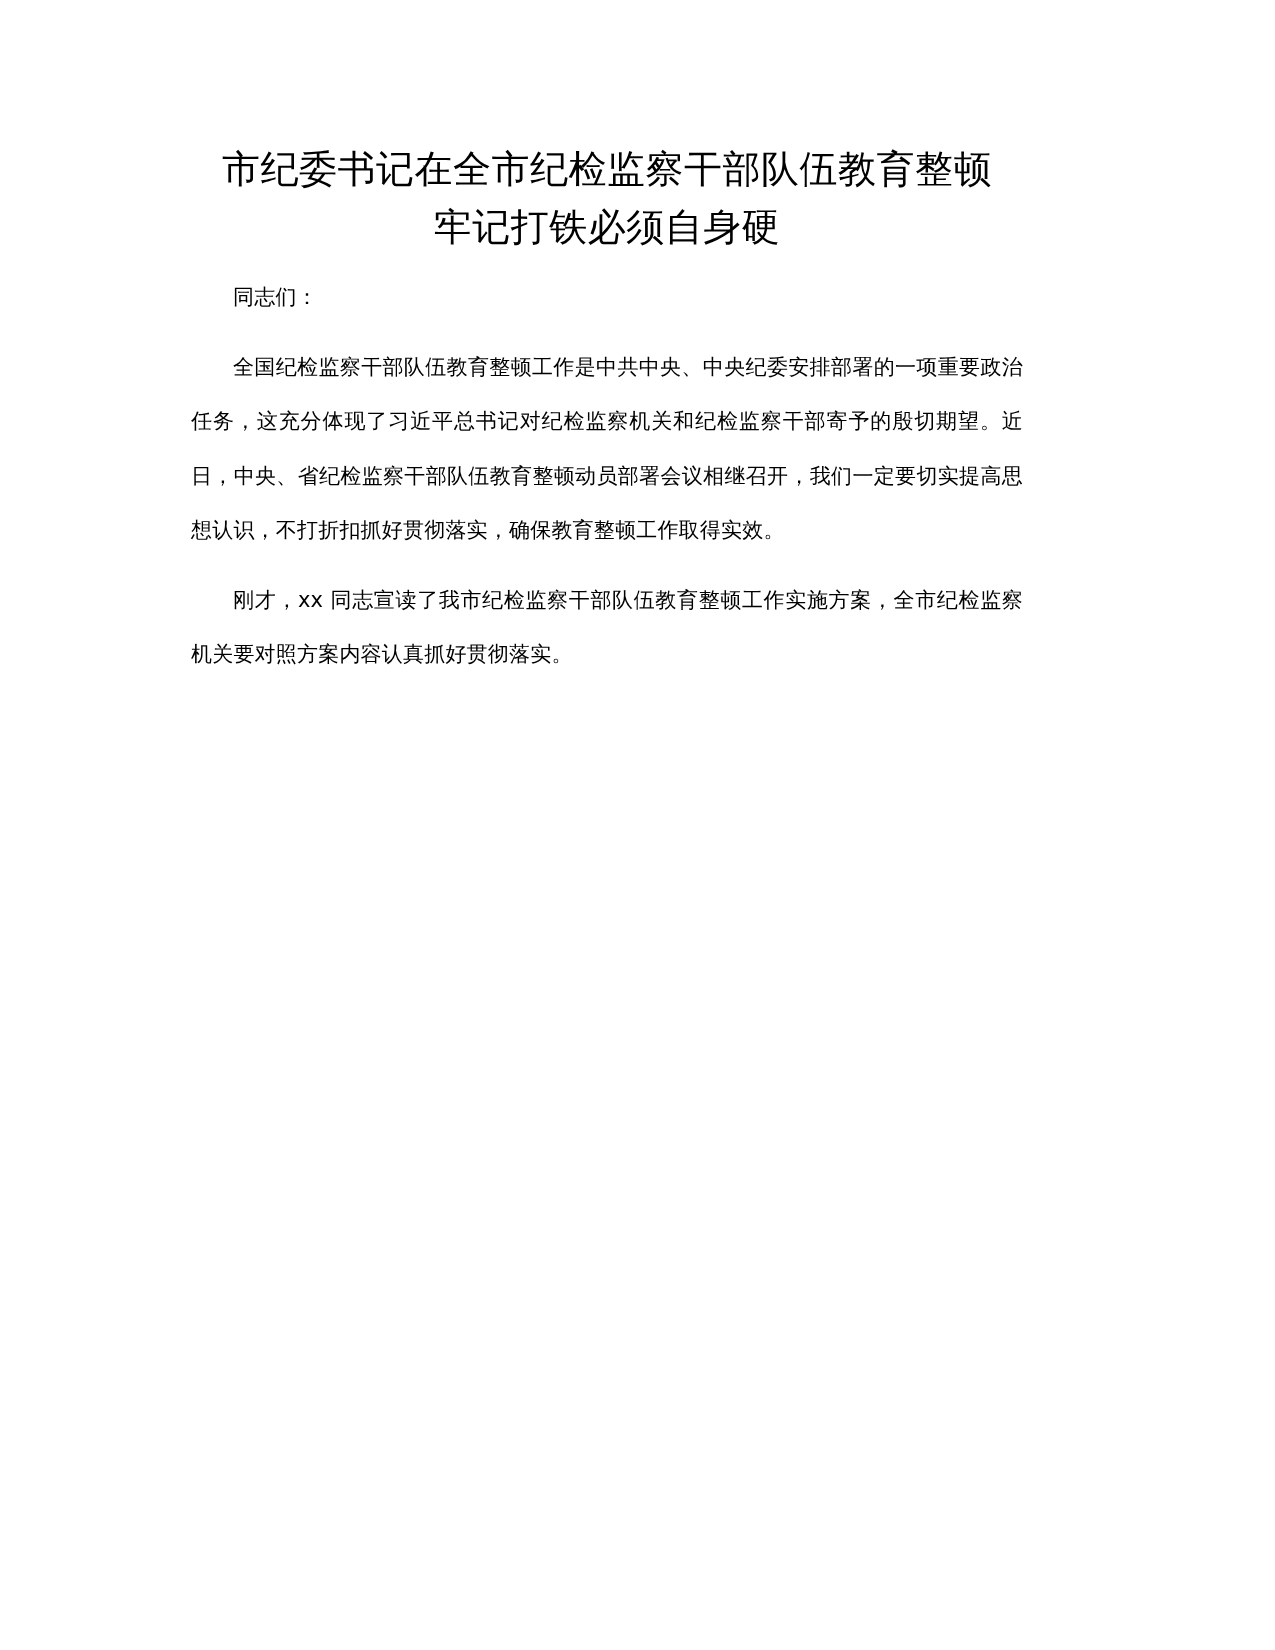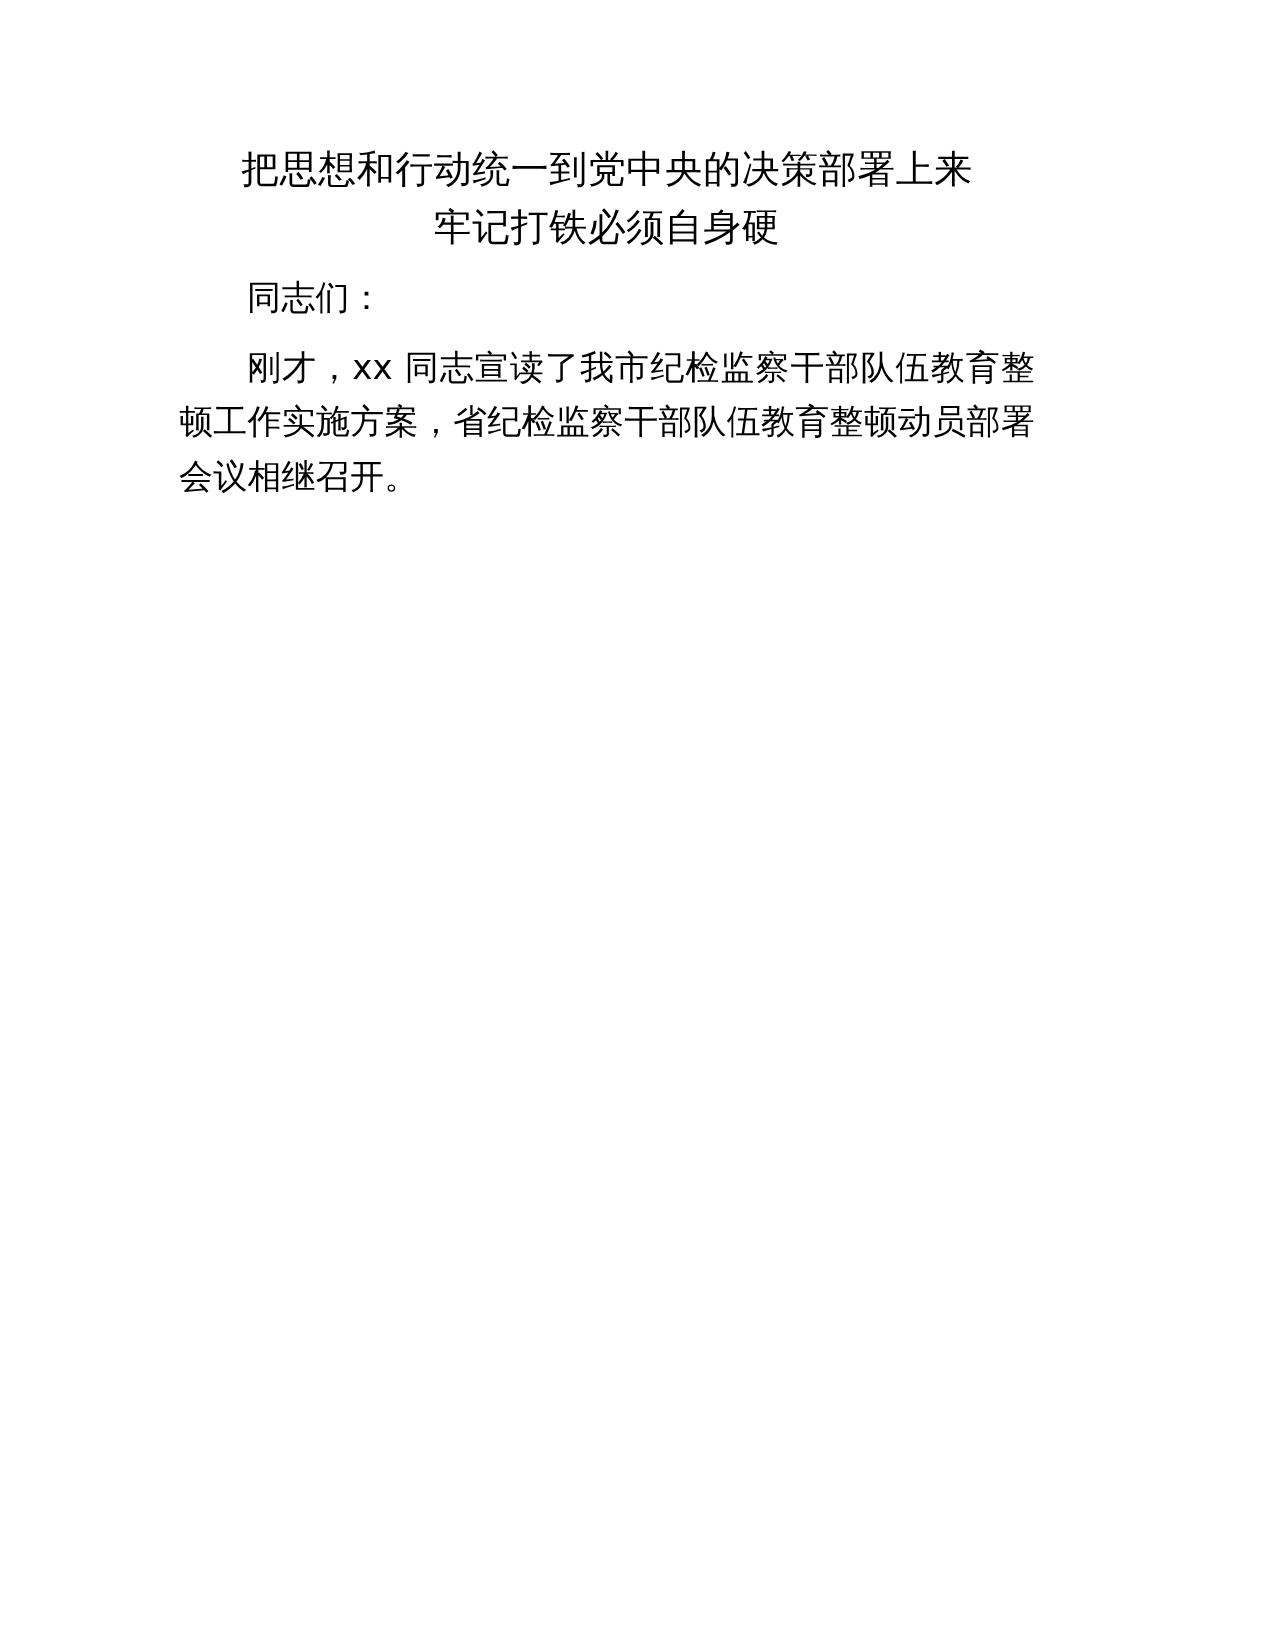--- a/index.html
+++ b/index.html
@@ -26,33 +26,34 @@
       line-height: 58px;
       text-align: center;
       margin: 0 -10px 0 -10px;
       font-weight: normal;
       letter-spacing: 0.5px;
     }
     .title span {
       display: block;
     }
     .para {
-      font-size: 34px;
+      font-size: 21px;
       line-height: 54.5px;
       text-align: justify;
       text-indent: 2em;
-      margin: 1px;
+      margin: 13px;
       letter-spacing: 0.2px;
     }
     .para.salute { margin-top: 14px; }
     .para + .para { margin-top: 15px; }
   </style>
 </head>
 <body>
 
 <div class="page">
   <h1 class="title">
-    <span>把思想和行动统一到党中央的决策部署上来</span>
+    <span>市纪委书记在全市纪检监察干部队伍教育整顿</span>
     <span>牢记打铁必须自身硬</span>
   </h1>
   <p class="para salute">同志们：</p>
-  <p class="para">刚才，xx 同志宣读了我市纪检监察干部队伍教育整顿工作实施方案，省纪检监察干部队伍教育整顿动员部署会议相继召开。</p>
+  <p class="para">全国纪检监察干部队伍教育整顿工作是中共中央、中央纪委安排部署的一项重要政治任务，这充分体现了习近平总书记对纪检监察机关和纪检监察干部寄予的殷切期望。近日，中央、省纪检监察干部队伍教育整顿动员部署会议相继召开，我们一定要切实提高思想认识，不打折扣抓好贯彻落实，确保教育整顿工作取得实效。</p>
+  <p class="para">刚才，xx 同志宣读了我市纪检监察干部队伍教育整顿工作实施方案，全市纪检监察机关要对照方案内容认真抓好贯彻落实。</p>
 </div>
 
 </body></html>

